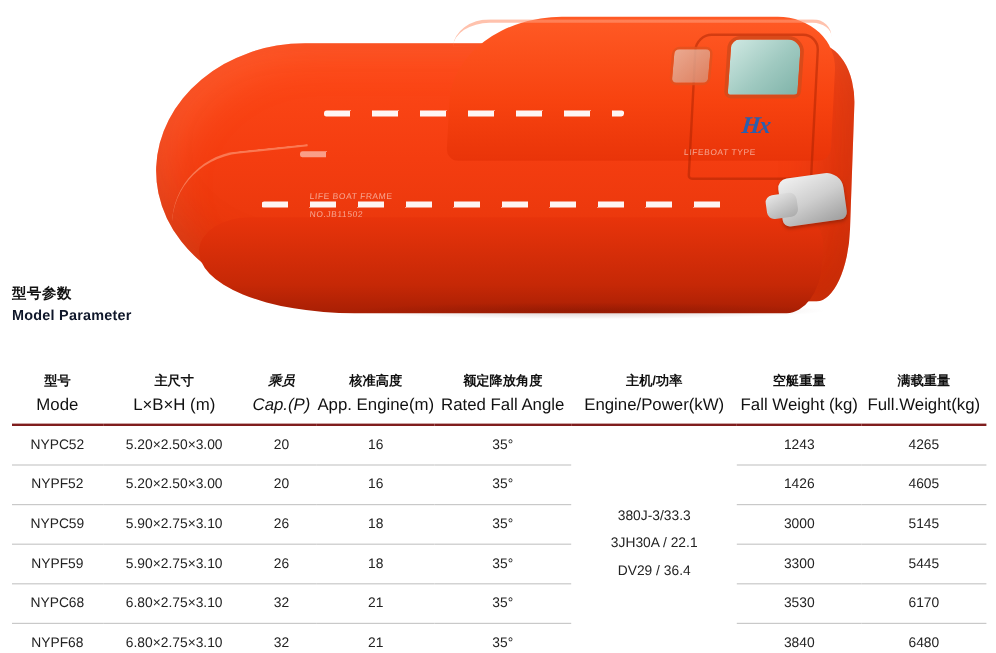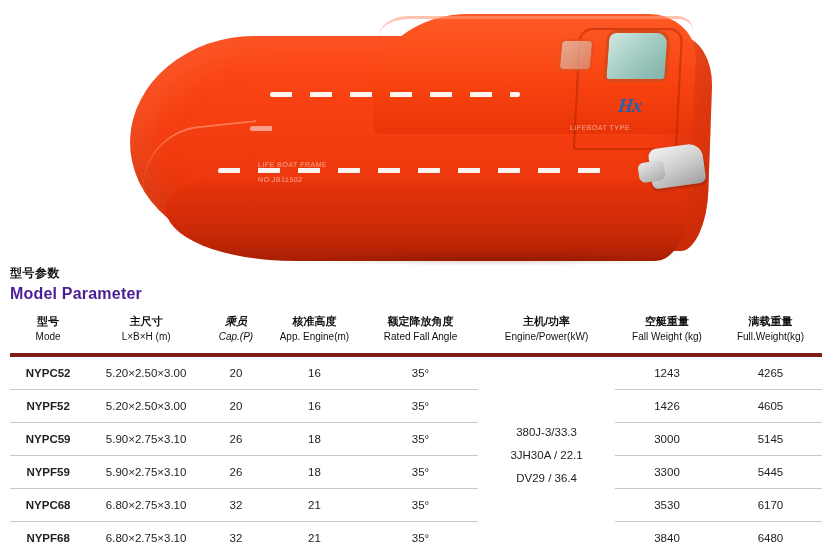--- a/index.html
+++ b/index.html
@@ -188,33 +188,33 @@
     top: 246px;
     width: 400px;
     height: 14px;
     background: radial-gradient(ellipse at center, rgba(80,10,0,.22) 0%, rgba(255,255,255,0) 70%);
   }
 
   
   .titles {
     position: absolute;
     left: 10px;
-    top: 265px;
+    top: 236px;
   }
   .title-cn {
     font-size: 12px;
     font-weight: bold;
     color: #111;
     margin: 0 0 3px 0;
     letter-spacing: .5px;
   }
   .title-en {
-    font-size: 16px;
+    font-size: 12px;
     font-weight: bold;
-    color: #4c1d95;
+    color: #0f172a;
     margin: 0;
     letter-spacing: .2px;
   }
 
   
   .spec-table {
     position: absolute;
     left: 10px;
     top: 305px;
     width: 812px;
@@ -223,44 +223,44 @@
   }
   .spec-table th,
   .spec-table td {
     text-align: center;
     vertical-align: middle;
     padding: 0;
   }
   .spec-table thead th {
     height: 48px;
     font-weight: normal;
-    border-bottom: 4px solid #7f1d1d;
+    border-bottom: 2px solid #7f1d1d;
     line-height: 1.45;
   }
   .th-cn {
     display: block;
     font-size: 11px;
     font-weight: bold;
     color: #111;
   }
   .th-en {
     display: block;
-    font-size: 10px;
+    font-size: 14px;
     color: #111;
   }
   .spec-table tbody td {
     height: 32px;
     border-bottom: 1px solid #c9c9c9;
     color: #222;
     font-size: 11.5px;
   }
   .spec-table tbody tr:last-child td {
     border-bottom: 1px solid #9a9a9a;
   }
-  td.model { font-weight: bold; text-align: center; }
+  td.model { font-weight: normal; text-align: center; }
   td.engine {
     border-bottom: none;
     line-height: 2.0;
     font-size: 11.5px;
     color: #222;
   }
   .col-model  { width: 78px; }
   .col-dim    { width: 122px; }
   .col-cap    { width: 62px; font-style: italic; }
   .col-height { width: 100px; }

